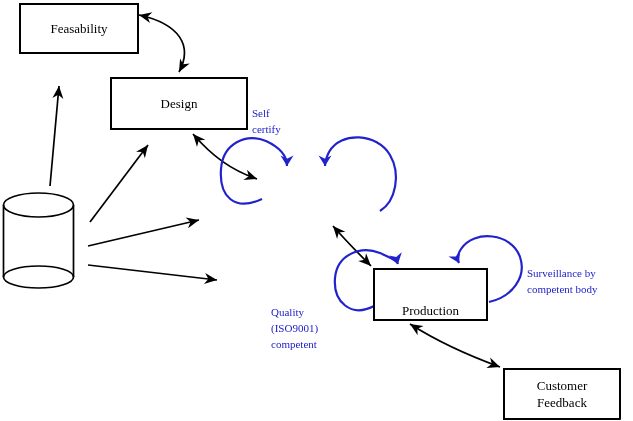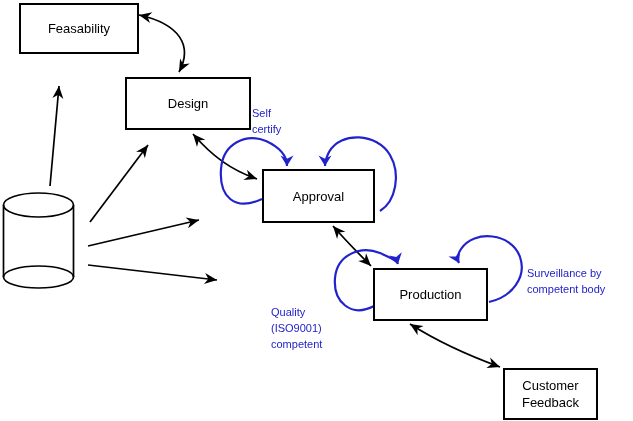--- a/index.html
+++ b/index.html
@@ -6,21 +6,21 @@
     --accent-blue: #2222cc;
     --line-black: #000000;
     --canvas-bg: #ffffff;
   }
   html, body { margin: 0; padding: 0; background: var(--canvas-bg); }
   .stage {
     position: relative;
     width: 633px;
     height: 421px;
     background: var(--canvas-bg);
-    font-family: Liberation Sans, sans-serif;
+    font-family: Liberation Serif, serif;
     overflow: hidden;
     border-radius: 19px;
   }
   .stage svg { position: absolute; left: 0; top: 0; }
   .ln { stroke: var(--line-black); stroke-width: 1.7; fill: none; }
   .loop { stroke: var(--accent-blue); stroke-width: 2.2; fill: none; }
   .head-black { fill: var(--line-black); stroke: none; }
   .head-blue { fill: var(--accent-blue); stroke: none; }
   .box {
     position: absolute;
@@ -86,30 +86,27 @@
 
     <path class="loop" marker-end="url(#mk-blue)" d="M 262 199 C 234 212, 219 196, 221 169 C 223 143, 246 133, 266 141 C 279 147, 287 156, 287 166"></path>
     <path class="loop" marker-end="url(#mk-blue)" d="M 380 211 C 396 201, 401 174, 390 155 C 377 133, 341 131, 329 152 C 326 158, 325 162, 325 166"></path>
     <path class="loop" marker-end="url(#mk-blue)" d="M 374 306 C 351 318, 333 302, 335 278 C 337 255, 360 245, 380 253 C 391 258, 397 260, 398 264"></path>
     <path class="loop" marker-end="url(#mk-blue)" d="M 489 302 C 512 297, 527 277, 520 257 C 512 233, 474 229, 461 249 C 457 255, 457 259, 459 263"></path>
   </svg>
 
   <div class="box" style="left:19px; top:3px; width:120px; height:51px;">
     <span>Feasability</span>
   </div>
-  <div class="box" style="left:110px; top:77px; width:126px; height:53px;margin-left:15px;">
+  <div class="box" style="left:110px; top:77px; width:138px; height:53px;">
     <span>Design</span>
   </div>
-  <div class="box" style="left:262px; top:169px; width:113px; height:54px;">
-    <span>Approval</span>
-  </div>
-  <div class="box" style="left:373px; top:268px; width:115px; height:53px;">
+  <div class="box" style="left:373px; top:268px; width:115px; height:53px;align-items:flex-end;">
     <span>Production</span>
   </div>
-  <div class="box" style="left:503px; top:368px; width:95px; height:52px;">
+  <div class="box" style="left:503px; top:368px; width:118px; height:52px;">
     <span>Customer
 Feedback</span>
   </div>
 
   <div class="note" style="left:252px; top:105px;">Self
 certify</div>
   <div class="note" style="left:527px; top:221px;margin-top:44px;">Surveillance by
 competent body</div>
   <div class="note" style="left:271px; top:304px;">Quality
 (ISO9001)

